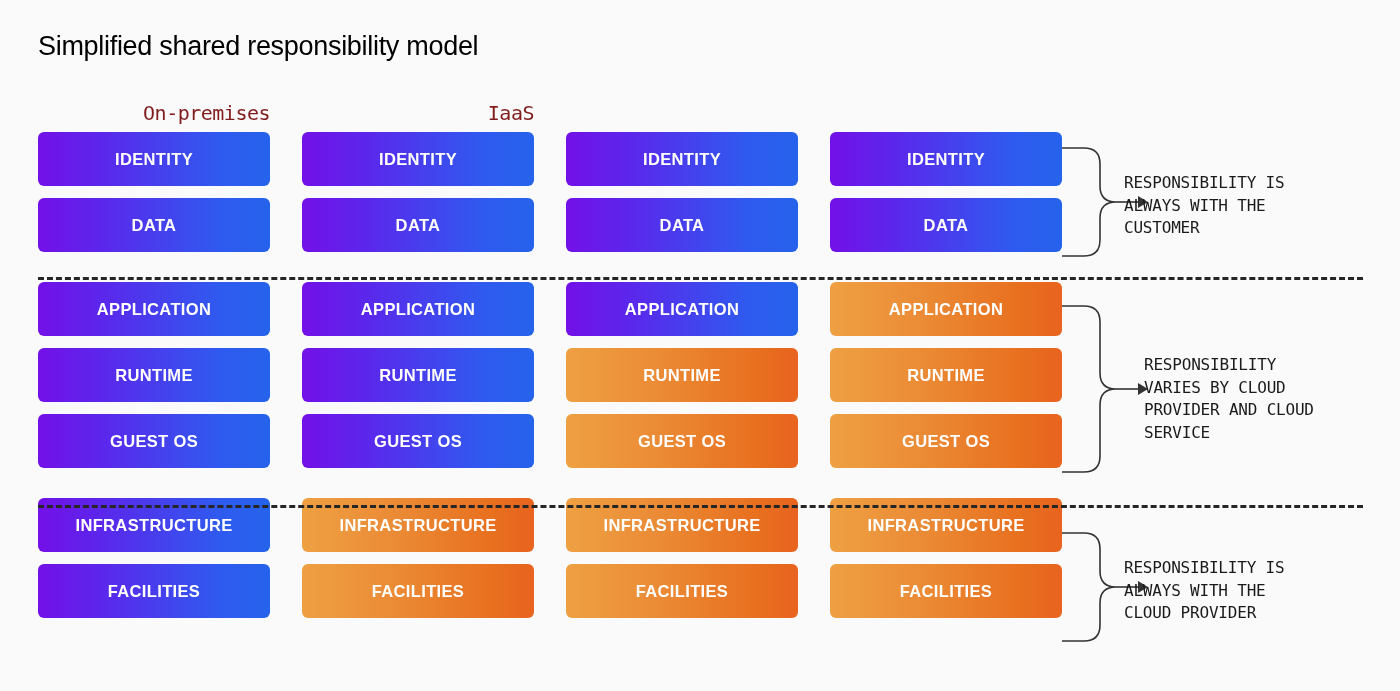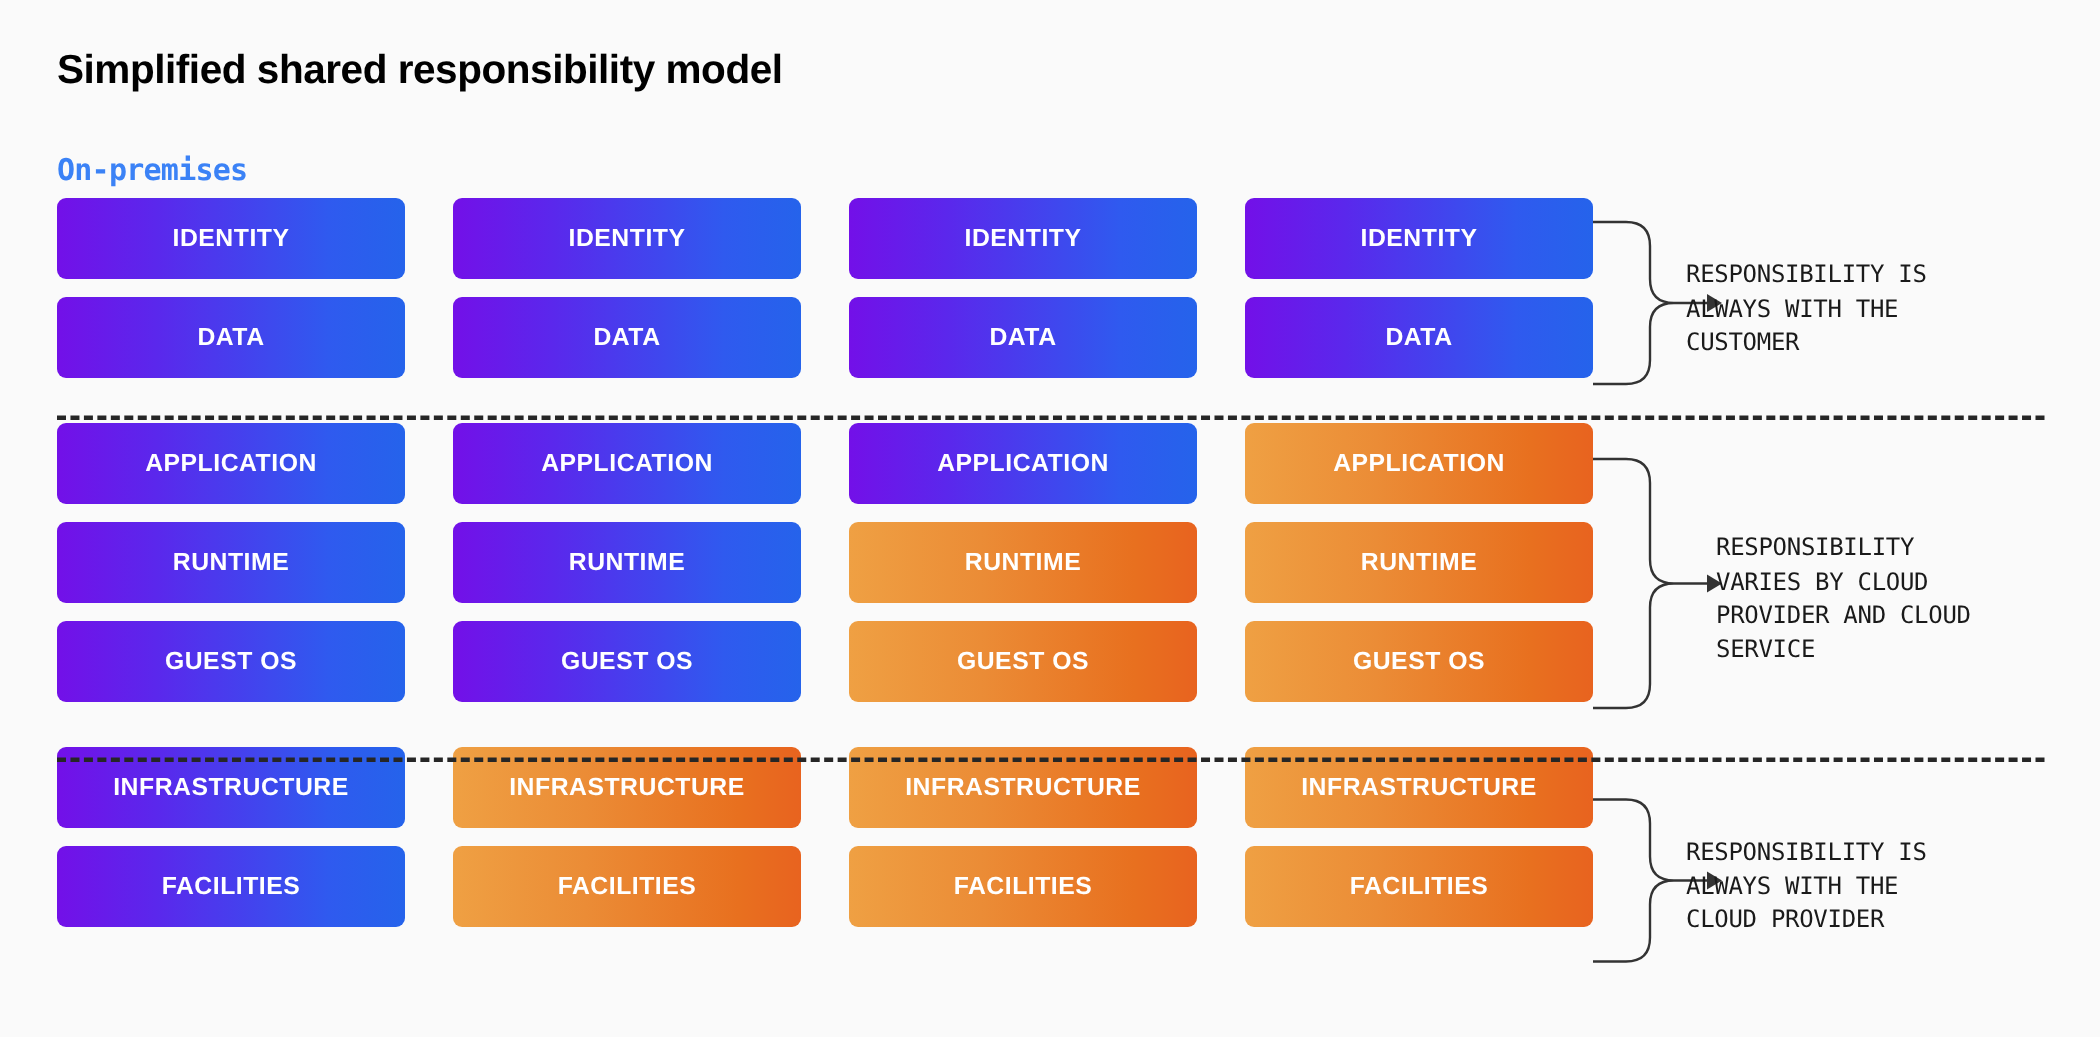--- a/index.html
+++ b/index.html
@@ -14,46 +14,46 @@
     overflow: hidden;
     position: relative;
   }
 
   
   #page-title {
     position: absolute;
     left: 38px;
     top: 31px;
     font-size: 27px;
-    font-weight: bold;
+    font-weight: normal;
     letter-spacing: -0.3px;
     color: #000000;
     white-space: nowrap;
   }
 
   
   #matrix {
     position: absolute;
     left: 38px;
     top: 100px;
     width: 1024px;
   }
 
   .col-headers {
     display: flex;
     height: 32px;
   }
   .col-header {
     width: 232px;
     margin-right: 32px;
-    text-align: left;
+    text-align: right;
     font-family: "DejaVu Sans Mono", monospace;
     font-size: 20px;
-    font-weight: bold;
-    color: #3b82f6;
+    font-weight: normal;
+    color: #7f1d1d;
     line-height: 26px;
     letter-spacing: -0.5px;
   }
   .col-header:last-child { margin-right: 0; margin-top: 40px; }
 
   .band { position: relative; }
 
   .layer-row {
     display: flex;
     margin-bottom: 12px;
@@ -123,20 +123,21 @@
 </style>
 </head>
 <body>
 
 <div id="page-title">Simplified shared responsibility model</div>
 
 <div id="matrix">
 
   <div class="col-headers">
     <div class="col-header">On-premises</div>
+    <div class="col-header">IaaS</div>
     <div class="col-header">SaaS</div>
   </div>
 
   <div class="band">
     <div class="layer-row">
       <div class="cell blue">
           <span class="cell-label">IDENTITY</span>
         </div>
       <div class="cell blue">
           <span class="cell-label">IDENTITY</span>

